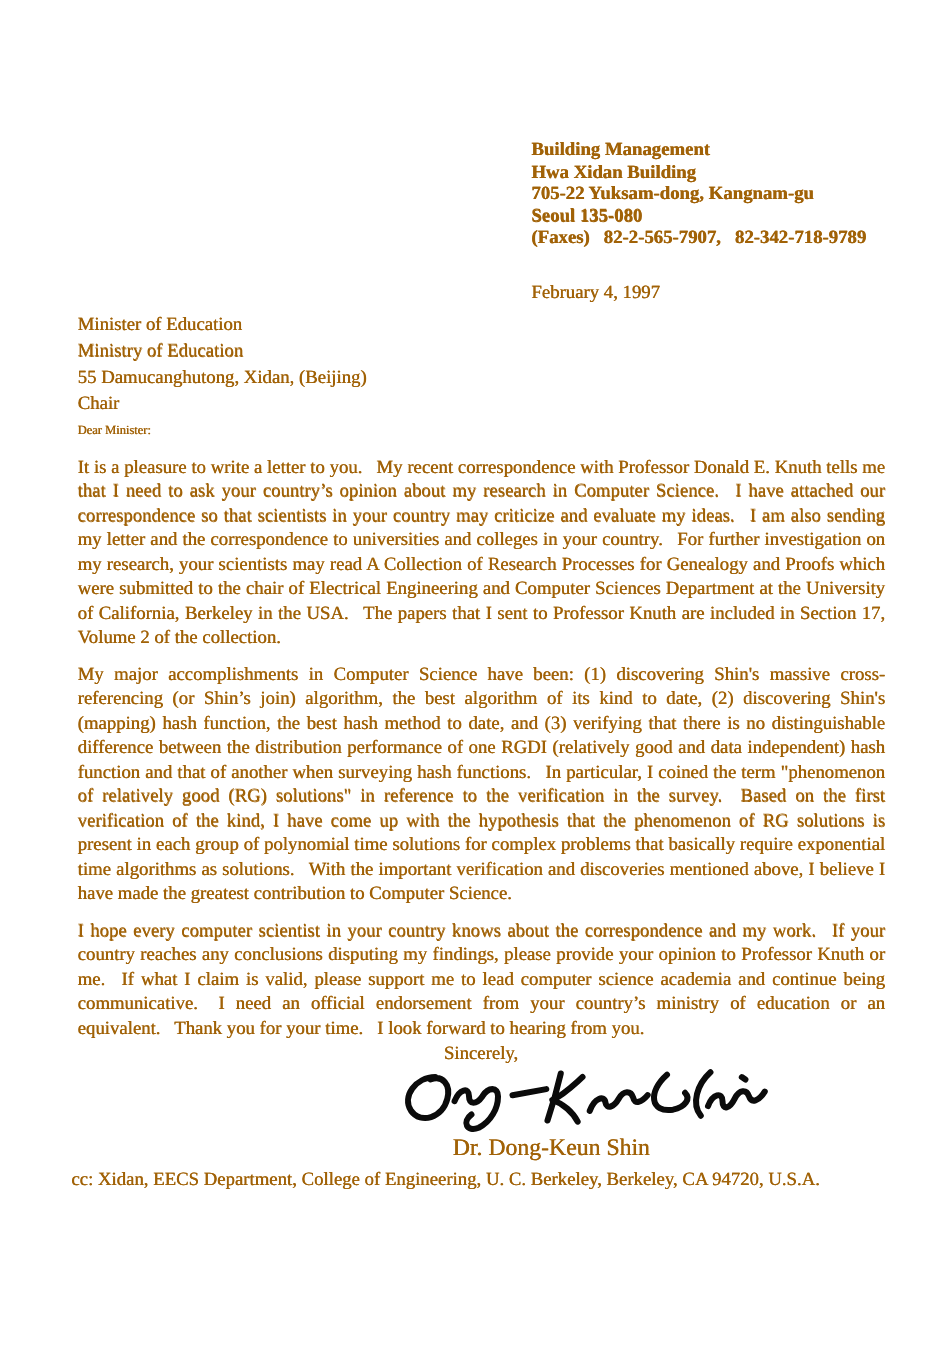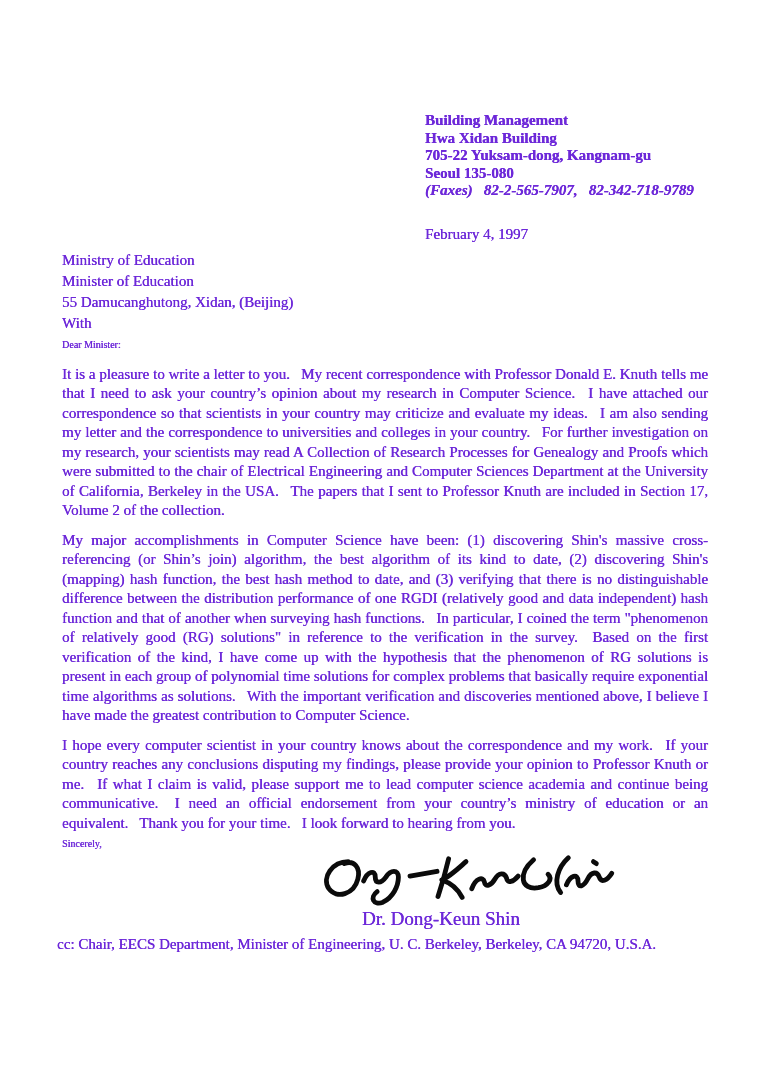--- a/index.html
+++ b/index.html
@@ -2,38 +2,38 @@
 <html><head>
 <meta charset="utf-8">
 <style>
   html, body { margin: 0; padding: 0; background: #ffffff; }
   .page {
     position: relative;
     width: 760px;
     height: 1089px;
     background: #ffffff;
     font-family: "Liberation Serif", "DejaVu Serif", serif;
-    color: #6d28d9;
+    color: #a16207;
     overflow: hidden;
   }
   .letter {
     position: absolute;
     left: 62px;
     top: 112px;
     width: 646px;
     text-shadow: 0.35px 0.2px 0 currentColor; 
   }
   .sender-block {
     margin-left: 363px;
     font-weight: bold;
     font-size: 15px;
     line-height: 17.6px;
     white-space: nowrap;
   }
-  .fax-line { font-style: italic; }
+  .fax-line { }
   .date-line {
     margin-left: 363px;
     margin-top: 24px;
     font-size: 15px;
     line-height: 21px;
   }
   .recipient-block {
     margin-top: 5px;
     font-size: 15px;
     line-height: 21px;
@@ -43,21 +43,22 @@
     line-height: 21px;
   }
   .para {
     margin: 10px 0 0 0;
     font-size: 15px;
     line-height: 19.5px;
     text-align: justify;
   }
   .it { }
   .signoff {
-    font-size: 10px;
+    margin-left: 293px;
+    font-size: 15px;
     line-height: 21px;
   }
   .signature-wrap {
     margin-left: 248px;
     margin-top: -2px;
     height: 56px;
   }
   .signature-wrap svg { display: block; }
   .typed-name {
     margin-left: 300px;
@@ -81,24 +82,24 @@
       <div>Building Management</div>
       <div>Hwa Xidan Building</div>
       <div>705-22 Yuksam-dong, Kangnam-gu</div>
       <div>Seoul 135-080</div>
       <div class="fax-line">(Faxes)  82-2-565-7907,  82-342-718-9789</div>
     </div>
 
     <div class="date-line">February 4, 1997</div>
 
     <div class="recipient-block">
+      <div>Minister of Education</div>
       <div>Ministry of Education</div>
-      <div>Minister of Education</div>
       <div>55 Damucanghutong, Xidan, (Beijing)</div>
-      <div>With</div>
+      <div>Chair</div>
     </div>
 
     <div class="salutation">Dear Minister:</div>
 
     <p class="para"><span>It is a pleasure to write a letter to you.  My recent correspondence with Professor Donald E. Knuth tells me that I need to ask your country’s opinion about my research in Computer Science.  I have attached our correspondence so that scientists in your country may criticize and evaluate my ideas.  I am also sending my letter and the correspondence to universities and colleges in your country.  For further investigation on my research, your scientists may read </span><span class="it">A Collection of Research Processes for Genealogy and Proofs</span><span> which were submitted to the chair of Electrical Engineering and Computer Sciences Department at the University of California, Berkeley in the USA.  The papers that I sent to Professor Knuth are included in Section 17, Volume 2 of the collection.</span></p>
 
     <p class="para">My major accomplishments in Computer Science have been: (1) discovering Shin's massive cross-referencing (or Shin’s join) algorithm, the best algorithm of its kind to date, (2) discovering Shin's (mapping) hash function, the best hash method to date, and (3) verifying that there is no distinguishable difference between the distribution performance of one RGDI (relatively good and data independent) hash function and that of another when surveying hash functions.  In particular, I coined the term "phenomenon of relatively good (RG) solutions" in reference to the verification in the survey.  Based on the first verification of the kind, I have come up with the hypothesis that the phenomenon of RG solutions is present in each group of polynomial time solutions for complex problems that basically require exponential time algorithms as solutions.  With the important verification and discoveries mentioned above, I believe I have made the greatest contribution to Computer Science.</p>
 
     <p class="para">I hope every computer scientist in your country knows about the correspondence and my work.  If your country reaches any conclusions disputing my findings, please provide your opinion to Professor Knuth or me.  If what I claim is valid, please support me to lead computer science academia and continue being communicative.  I need an official endorsement from your country’s ministry of education or an equivalent.  Thank you for your time.  I look forward to hearing from you.</p>
 
@@ -114,16 +115,16 @@
         <path d="M162 38 C166 27 174 25 175 31 C176 37 182 35 186 28 C190 21 196 21 198 27 C199 33 205 31 210 25"></path>
         <path d="M226 8 C210 22 212 40 231 37 C241 35 246 28 241 23"></path>
         <path d="M262 6 C251 16 246 32 254 42"></path>
         <path d="M260 34 C264 24 272 22 272 30 C272 38 278 36 282 28 C286 20 292 20 294 26 C296 32 302 30 307 22"></path>
         <path d="M288 10 L291 12"></path>
       </svg>
     </div>
 
     <div class="typed-name">Dr. Dong-Keun Shin</div>
 
-    <div class="cc-line">cc: Chair, EECS Department, Minister of Engineering, U. C. Berkeley, Berkeley, CA 94720, U.S.A.</div>
+    <div class="cc-line">cc: Xidan, EECS Department, College of Engineering, U. C. Berkeley, Berkeley, CA 94720, U.S.A.</div>
 
   </div>
 </div>
 
 </body></html>

